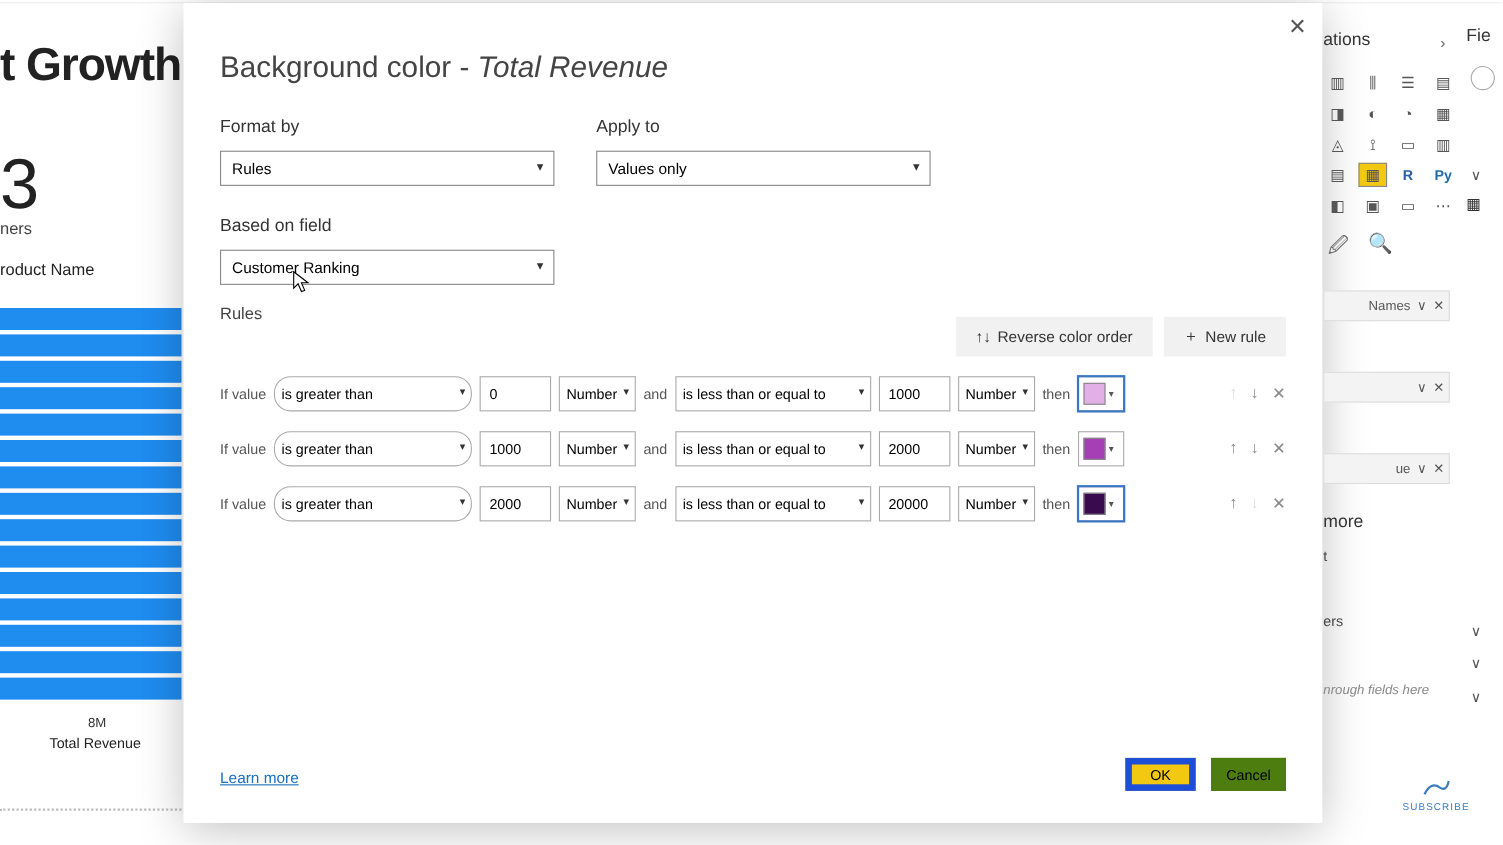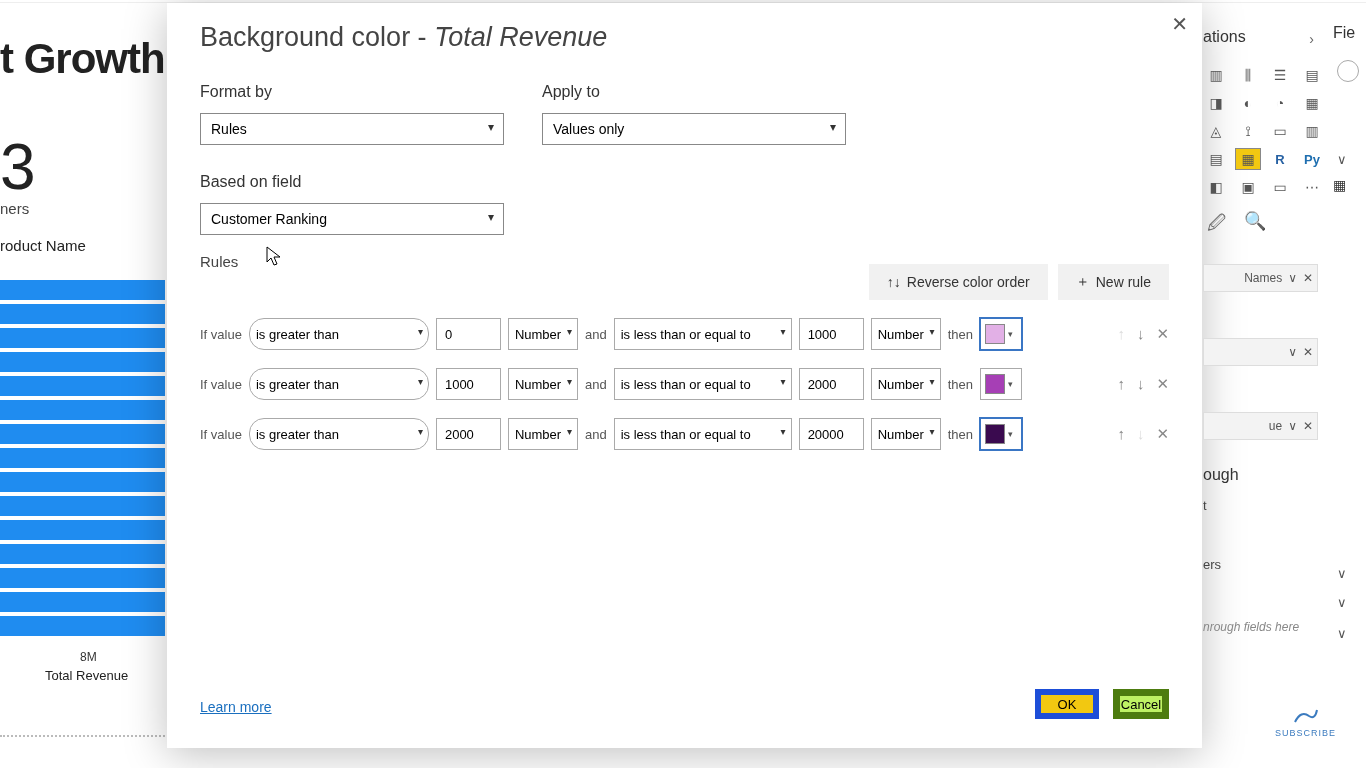--- a/index.html
+++ b/index.html
@@ -13,21 +13,21 @@
 .y-label { position: absolute; left: 0; top: 237px; font-size: 15px; font-weight: 400; color: #222; }
 .bar-stack { position: absolute; left: 0; top: 280px; width: 165px; }
 .bar { height: 20px; margin-bottom: 4px; background: #1f8cf0; }
 .axis-tick { position: absolute; left: 80px; top: 650px; font-size: 12px; color: #333; }
 .axis-title { position: absolute; left: 45px; top: 668px; font-size: 13px; color: #222; }
 .dotted { position: absolute; left: 0; top: 735px; width: 165px; border-top: 2px dotted #bbb; }
 
 
 .dialog { position: absolute; left: 167px; top: 3px; width: 1035px; height: 745px; background: #fff; border: 1px solid #fff; box-shadow: 0 6px 40px rgba(0,0,0,.25); }
 .dialog-close { position: absolute; right: 13px; top: 8px; font-size: 20px; color: #555; cursor: pointer; font-weight: 300; }
-.dlg-body { padding: 18px 32px 0 32px; }
+.dlg-body { padding: 42px 32px 0 32px; }
 .dlg-title { font-size: 27px; font-weight: 300; color: #444; }
 .dlg-title em { font-style: italic; font-weight: 300; }
 .two-col { display: flex; gap: 38px; margin-top: 30px; }
 .lbl { font-size: 16px; color: #333; margin-bottom: 12px; }
 .sel { height: 32px; border: 1px solid #888; background: #fff; padding: 0 10px; font-size: 14px; appearance: none; position: relative; }
 .sel-wrap { position: relative; display: inline-block; }
 .sel-wrap::after { content: "▾"; position: absolute; right: 10px; top: 7px; color: #333; pointer-events: none; font-size: 12px; }
 .w300 { width: 304px; }
 
 .subhead { font-size: 15px; color: #444; margin-top: 18px; }
@@ -50,21 +50,21 @@
 .swatch.sel-ring { outline: 2px solid #3a76c4; outline-offset: -1px; }
 .sw-inner { width: 20px; height: 20px; border: 1px solid #888; }
 .sw-caret { font-size: 9px; color: #555; }
 .row-ctrls { margin-left: auto; display: flex; gap: 12px; color: #888; }
 .row-ctrls span { cursor: pointer; font-size: 15px; }
 .row-ctrls .dis { color: #ddd; cursor: default; }
 
 .learn { position: absolute; left: 32px; bottom: 32px; color: #1a6fbf; text-decoration: underline; font-size: 14px; }
 .footer { position: absolute; right: 32px; bottom: 28px; display: flex; gap: 14px; }
 .btn-ok { width: 64px; height: 30px; background: #f2c811; border: 6px solid #1d4ed8; font-size: 13px; cursor: pointer; }
-.btn-cancel { width: 56px; height: 30px; background: #bef264; border: 7px solid #4d7c0f; font-size: 13px; cursor: pointer; }
+.btn-cancel { width: 68px; height: 30px; background: #4d7c0f; border: 1px solid #4d7c0f; font-size: 13px; cursor: pointer; }
 
 
 .cursor { position: absolute; left: 266px; top: 246px; pointer-events: none; }
 
 
 .right-a { position: absolute; left: 1203px; top: 24px; width: 115px; }
 .pane-head { font-size: 16px; color: #333; padding: 4px 0; }
 .chev-r { position: absolute; right: 4px; top: 7px; color: #666; font-size: 14px; }
 .viz-grid { display: grid; grid-template-columns: repeat(4, 26px); gap: 6px 6px; margin-top: 14px; }
 .viz-ic { width: 26px; height: 22px; display: flex; align-items: center; justify-content: center; font-size: 14px; color: #555; }
@@ -277,21 +277,21 @@
     </div>
   </div>
   <div class="field-slot" style="margin-top:46px">
     <div class="slot-box">
       <span>ue</span>
       <span class="slot-caret">∨</span>
       <span class="slot-x">✕</span>
     </div>
   </div>
 
-  <div style="margin-top:26px;font-size:16px;color:#333">ough</div>
+  <div style="margin-top:26px;font-size:16px;color:#333">more</div>
   <div style="margin-top:14px;font-size:13px;color:#444">t</div>
   <div style="margin-top:44px;font-size:13px;color:#444">ers</div>
   <div style="margin-top:48px;font-size:12px;color:#888;font-style:italic">nrough fields here</div>
 </div>
 
 <div class="right-b">
   <div class="fields-head">Fie</div>
   <div class="search-cir"></div>
   <div style="position:relative;height:560px">
     <span class="chev2" style="top:70px">∨</span>

